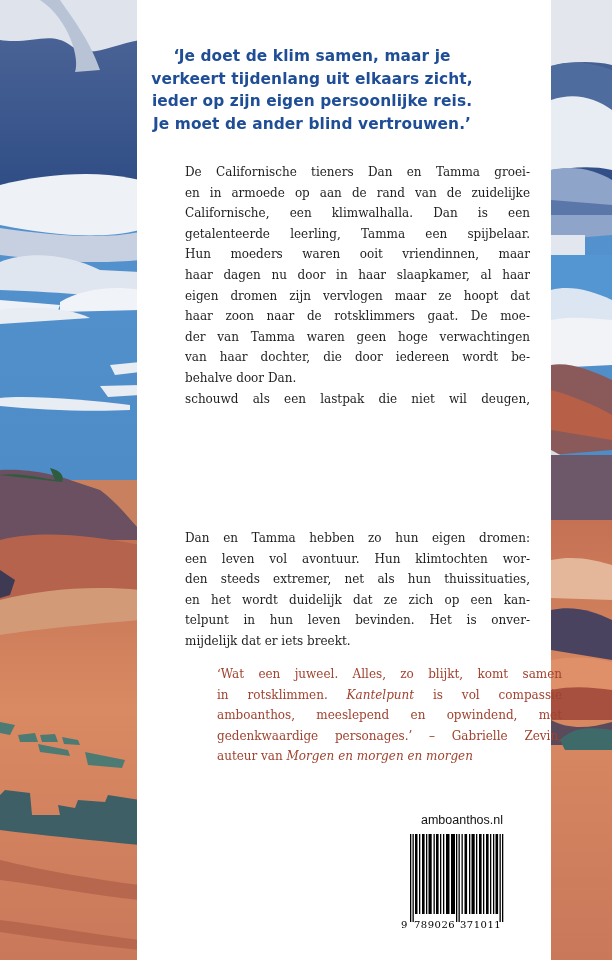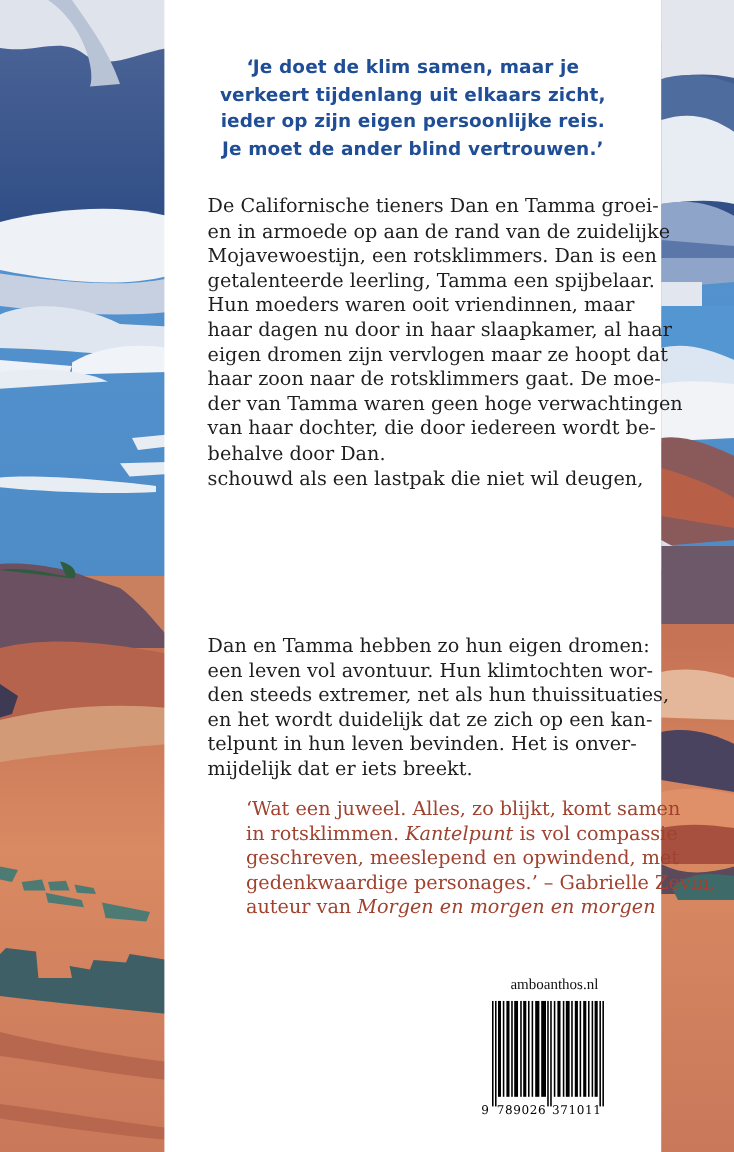--- a/index.html
+++ b/index.html
@@ -11,39 +11,38 @@
   }
   .pull-quote {
     position: absolute; left: 0; top: 45px; width: 350px;
     text-align: center;
     font-family: "DejaVu Sans", sans-serif;
     font-weight: bold;
     font-size: 15.4px;
     line-height: 22.5px;
     color: #1f4e96;
     letter-spacing: 0.1px;
-    padding-left: 32px;
   }
   .pull-quote div { white-space: nowrap; }
   .body-text {
-    position: absolute; left: 36px; width: 345px;
+    position: absolute; left: 48px; width: 345px;
     font-family: "DejaVu Serif", serif;
-    font-size: 16px;
+    font-size: 12px;
     line-height: 20.6px;
     color: #1e1e1e;
   }
   .body-text .ln { display: block; white-space: nowrap; text-align: justify; text-align-last: justify; height: 20.6px; }
   .body-text .ln.last { text-align-last: left; }
   .p1 { top: 162px; }
   .p2 { top: 528px; }
   .review { top: 664px; color: #a0422f; margin-left: 32px; }
   .review i { }
   .publisher-url {
     position: absolute; left: 265px; top: 813px; width: 120px; text-align: center;
-    font-family: Liberation Serif, serif; font-size: 12.5px; color: #111;
+    font-family: Liberation Sans, sans-serif; font-size: 12.5px; color: #111;
     white-space: nowrap;
   }
   .barcode { position: absolute; left: 264px; top: 834px; width: 116px; height: 100px; }
 </style>
 </head>
 <body>
 
 <svg class="painting" viewBox="0 0 612 960" preserveAspectRatio="none">
   <defs>
     <linearGradient id="skyTop" x1="0" y1="0" x2="0" y2="1">
@@ -121,21 +120,21 @@
   <div class="pull-quote">
     <div>‘Je doet de klim samen, maar je</div>
     <div>verkeert tijdenlang uit elkaars zicht,</div>
     <div>ieder op zijn eigen persoonlijke reis.</div>
     <div>Je moet de ander blind vertrouwen.’</div>
   </div>
 
   <div class="body-text p1">
     <span class="ln">De Californische tieners Dan en Tamma groei-</span>
     <span class="ln">en in armoede op aan de rand van de zuidelijke</span>
-    <span class="ln">Mojavewoestijn, een rotsklimmers. Dan is een</span>
+    <span class="ln">Californische, een klimwalhalla. Dan is een</span>
     <span class="ln">getalenteerde leerling, Tamma een spijbelaar.</span>
     <span class="ln">Hun moeders waren ooit vriendinnen, maar</span>
     <span class="ln">haar dagen nu door in haar slaapkamer, al haar</span>
     <span class="ln">eigen dromen zijn vervlogen maar ze hoopt dat</span>
     <span class="ln">haar zoon naar de rotsklimmers gaat. De moe-</span>
     <span class="ln">der van Tamma waren geen hoge verwachtingen</span>
     <span class="ln">van haar dochter, die door iedereen wordt be-</span>
     <span class="ln last">behalve door Dan.</span>
     <span class="ln">schouwd als een lastpak die niet wil deugen,</span>
   </div>
@@ -145,21 +144,21 @@
     <span class="ln">een leven vol avontuur. Hun klimtochten wor-</span>
     <span class="ln">den steeds extremer, net als hun thuissituaties,</span>
     <span class="ln">en het wordt duidelijk dat ze zich op een kan-</span>
     <span class="ln">telpunt in hun leven bevinden. Het is onver-</span>
     <span class="ln last">mijdelijk dat er iets breekt.</span>
   </div>
 
   <div class="body-text review">
     <span class="ln">‘Wat een juweel. Alles, zo blijkt, komt samen</span>
     <span class="ln"><span>in rotsklimmen. </span><i>Kantelpunt</i><span> is vol compassie</span></span>
-    <span class="ln">geschreven, meeslepend en opwindend, met</span>
+    <span class="ln">amboanthos, meeslepend en opwindend, met</span>
     <span class="ln">gedenkwaardige personages.’ – Gabrielle Zevin,</span>
     <span class="ln last"><span>auteur van </span><i>Morgen en morgen en morgen</i></span>
   </div>
 
   <div class="publisher-url">amboanthos.nl</div>
 
   <svg class="barcode" viewBox="0 0 116 100">
     <g fill="#000">
       <rect x="9" y="0" width="1.3" height="88"></rect>
       <rect x="11.5" y="0" width="1.3" height="88"></rect>

